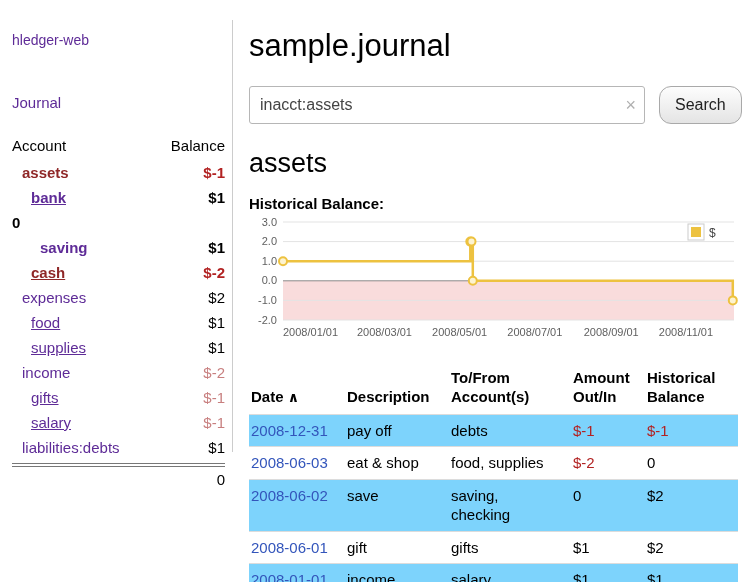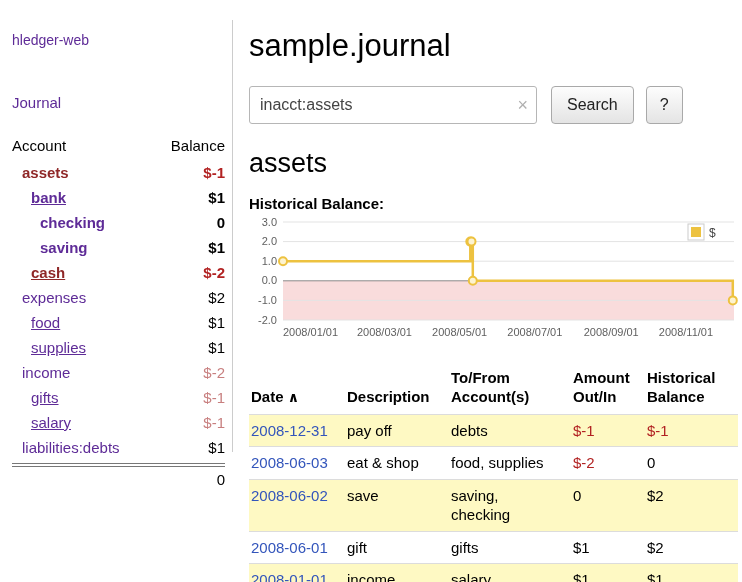--- a/index.html
+++ b/index.html
@@ -29,41 +29,41 @@
   .acct-bal.negbold { font-weight:bold; color:#b22222; }
   .acct-bal.negsoft { color:#c87f7f; }
   .acct-total { text-align:right; border-top:4px double #777; margin-top:3px; line-height:25px; }
 
   
   main { flex:1; padding:2px 6px 0 16px; }
   h1 { font-size:31px; font-weight:500; margin:6px 0 22px; letter-spacing:0; }
   h2 { font-size:27px; font-weight:500; margin:24px 0 10px; }
 
   .search-row { display:flex; align-items:center; }
-  .search-box { position:relative; width:288px; margin-right:14px; }
+  .search-box { position:relative; width:396px; margin-right:14px; }
   .search-box input {
     width:100%; height:38px; font-size:16px; color:#444;
     padding:6px 28px 6px 10px; border:1px solid #b6b6b6; border-radius:3px;
   }
   .clear-x { position:absolute; right:9px; top:50%; transform:translateY(-50%);
     color:#b0b0b0; font-size:18px; cursor:pointer; line-height:1; }
   .btn { height:38px; padding:0 15px; font-size:16px; color:#222;
-    background:linear-gradient(#fdfdfd,#e4e4e4); border:1px solid #a9a9a9; border-radius:4px; cursor:pointer; }
+    background:linear-gradient(#fdfdfd,#e4e4e4); border:1px solid #a9a9a9; border-radius:12px; cursor:pointer; }
   .btn.help { margin-left:12px; padding:0 13px; }
 
   .chart-label { font-weight:bold; font-size:15px; margin:16px 0 4px; }
   #chart svg text { font-family:"Liberation Sans","DejaVu Sans",sans-serif; }
 
   table.register { border-collapse:collapse; table-layout:fixed; width:489px; margin-top:12px; font-size:15px; }
   .register th { font-weight:bold; text-align:left; vertical-align:bottom; padding:4px 6px 7px 2px; line-height:1.25; }
   .register th.num, .register td.num { }
   .register td { padding:6px 6px 6px 2px; vertical-align:top; line-height:1.3; border-top:1px solid #dcdcdc; }
   .register td.accts { padding-right:18px; }
   .register tbody tr:last-child td { border-bottom:1px solid #dcdcdc; }
-  .register tr.odd td { background:#fef9c3; }
+  .register tr.odd td { background:#7dd3fc; }
   .register td.date a { color:#3355bb; text-decoration:none; }
   .register td.neg { color:#b22222; }
   .sort-caret { font-weight:bold; font-size:14px; }
 </style>
 </head>
 <body>
 
 <div class="app">
 
   <aside class="sidebar">
@@ -78,21 +78,20 @@
     <div id="acct-rows">
         <div class="acct-row">
           <a class="acct-name d0 b neg">assets</a>
           <span class="acct-bal negbold">$-1</span>
         </div>
         <div class="acct-row">
           <a class="acct-name d1 b">bank</a>
           <span class="acct-bal bold">$1</span>
         </div>
         <div class="acct-row">
-          <a class="acct-name d2 b">checking</a>
           <span class="acct-bal bold">0</span>
         </div>
         <div class="acct-row">
           <a class="acct-name d2 b">saving</a>
           <span class="acct-bal bold">$1</span>
         </div>
         <div class="acct-row">
           <a class="acct-name d1 b neg">cash</a>
           <span class="acct-bal negbold">$-2</span>
         </div>

